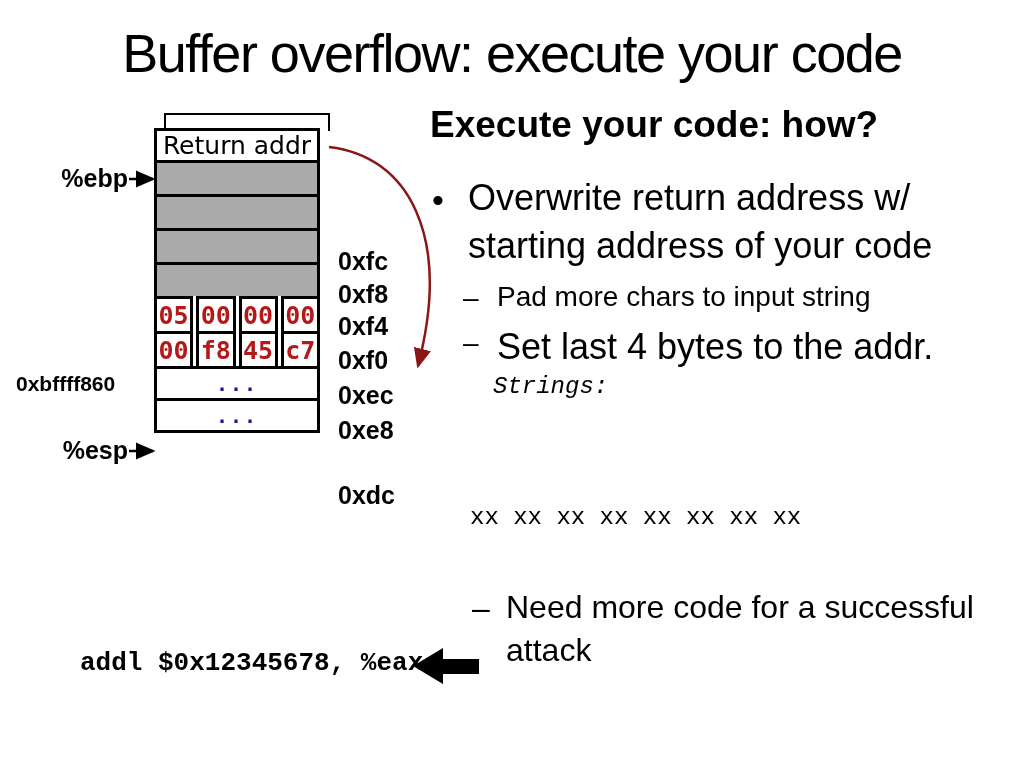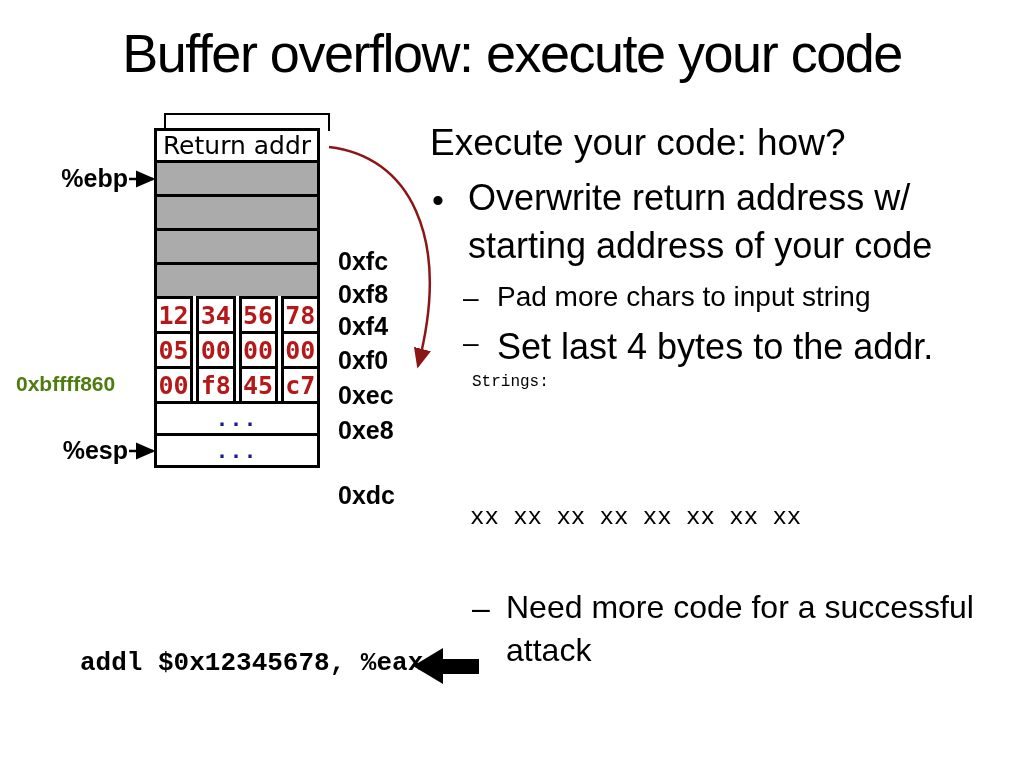--- a/index.html
+++ b/index.html
@@ -22,34 +22,34 @@
   .bcell{box-sizing:border-box;flex:1;border:3px solid #000;background:#fff;
          display:flex;align-items:center;justify-content:center;
          font-family:"DejaVu Sans Mono",monospace;font-weight:bold;font-size:25px;color:#b51818;}
   .row-dots{height:35px;color:#1a1a8c;font-family:"DejaVu Sans Mono",monospace;
             font-weight:bold;font-size:20px;letter-spacing:2px;}
 
   .mono-b{font-family:Liberation Sans, sans-serif;font-weight:bold;}
   .reg-label{font-size:25px;width:90px;text-align:right;}
   #ebp-label{left:38px;top:164px;}
   #esp-label{left:38px;top:436px;}
-  #buf-addr{left:16px;top:372px;font-size:21px;color:#4d7c0f;}
+  #buf-addr{left:16px;top:372px;font-size:21px;color:#000000;}
   .addr{left:338px;font-size:25px;line-height:29px;margin-top:44px;}
 
   
-  #heading{left:430px;top:122px;font-size:37px;}
+  #heading{left:430px;top:104px;font-size:37px;font-weight:bold;}
   #b1-marker{left:432px;top:181px;font-size:34px;}
   #b1-text{left:468px;top:174px;font-size:36px;line-height:48px;}
   .dash{font-size:28px;}
   #s1-marker{left:463px;top:282px;}
   #s1-text{left:497px;top:281px;font-size:28px;}
   #s2-marker{left:463px;top:327px;}
   #s2-text{left:497px;top:326px;font-size:36px;}
   .cour{font-family:"Liberation Mono",monospace;white-space:pre;}
-  #strings-label{left:472px;top:373px;font-size:16px;}
+  #strings-label{left:493px;top:373px;font-size:24px;font-style:italic;}
   #hex-block{left:470px;top:413px;font-size:24px;line-height:42px;}
   #s3-marker{left:472px;top:590px;font-size:32px;}
   #s3-text{left:506px;top:586px;font-size:32px;line-height:43px;}
 
   
   #asm{left:80px;top:592px;font-family:"Liberation Mono",monospace;font-weight:bold;
        font-size:26px;line-height:28.4px;white-space:pre;}
 
   #overlay{left:0;top:0;width:1024px;height:768px;pointer-events:none;}
 </style>
@@ -59,26 +59,20 @@
 <div class="abs" id="title">Buffer overflow: execute your code</div>
 
 <div class="abs" id="partial-top"></div>
 
 <div class="abs" id="stack">
   <div class="srow row-label">Return addr</div>
   <div class="srow row-gray"></div>
   <div class="srow row-gray"></div>
   <div class="srow row-gray"></div>
   <div class="srow row-gray"></div>
-  <div class="brow">
-    <div class="bcell">12</div>
-    <div class="bcell">34</div>
-    <div class="bcell">56</div>
-    <div class="bcell">78</div>
-  </div>
   <div class="brow">
     <div class="bcell">05</div>
     <div class="bcell">00</div>
     <div class="bcell">00</div>
     <div class="bcell">00</div>
   </div>
   <div class="brow">
     <div class="bcell">00</div>
     <div class="bcell">f8</div>
     <div class="bcell">45</div>

